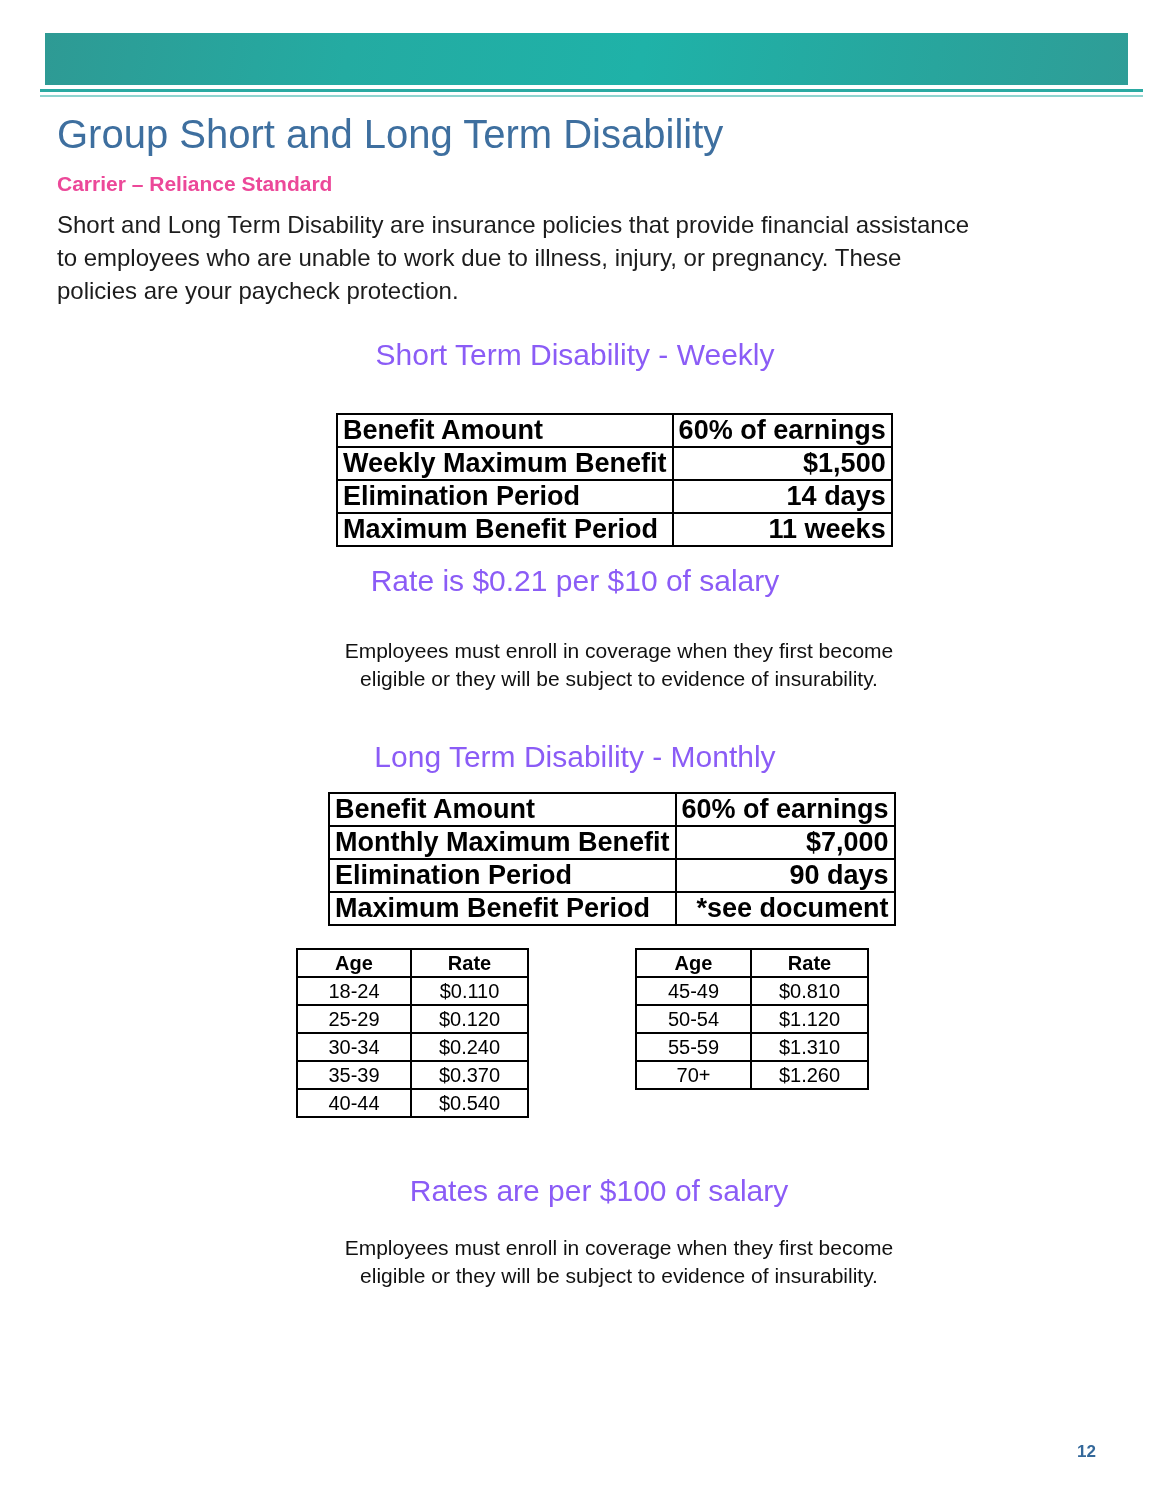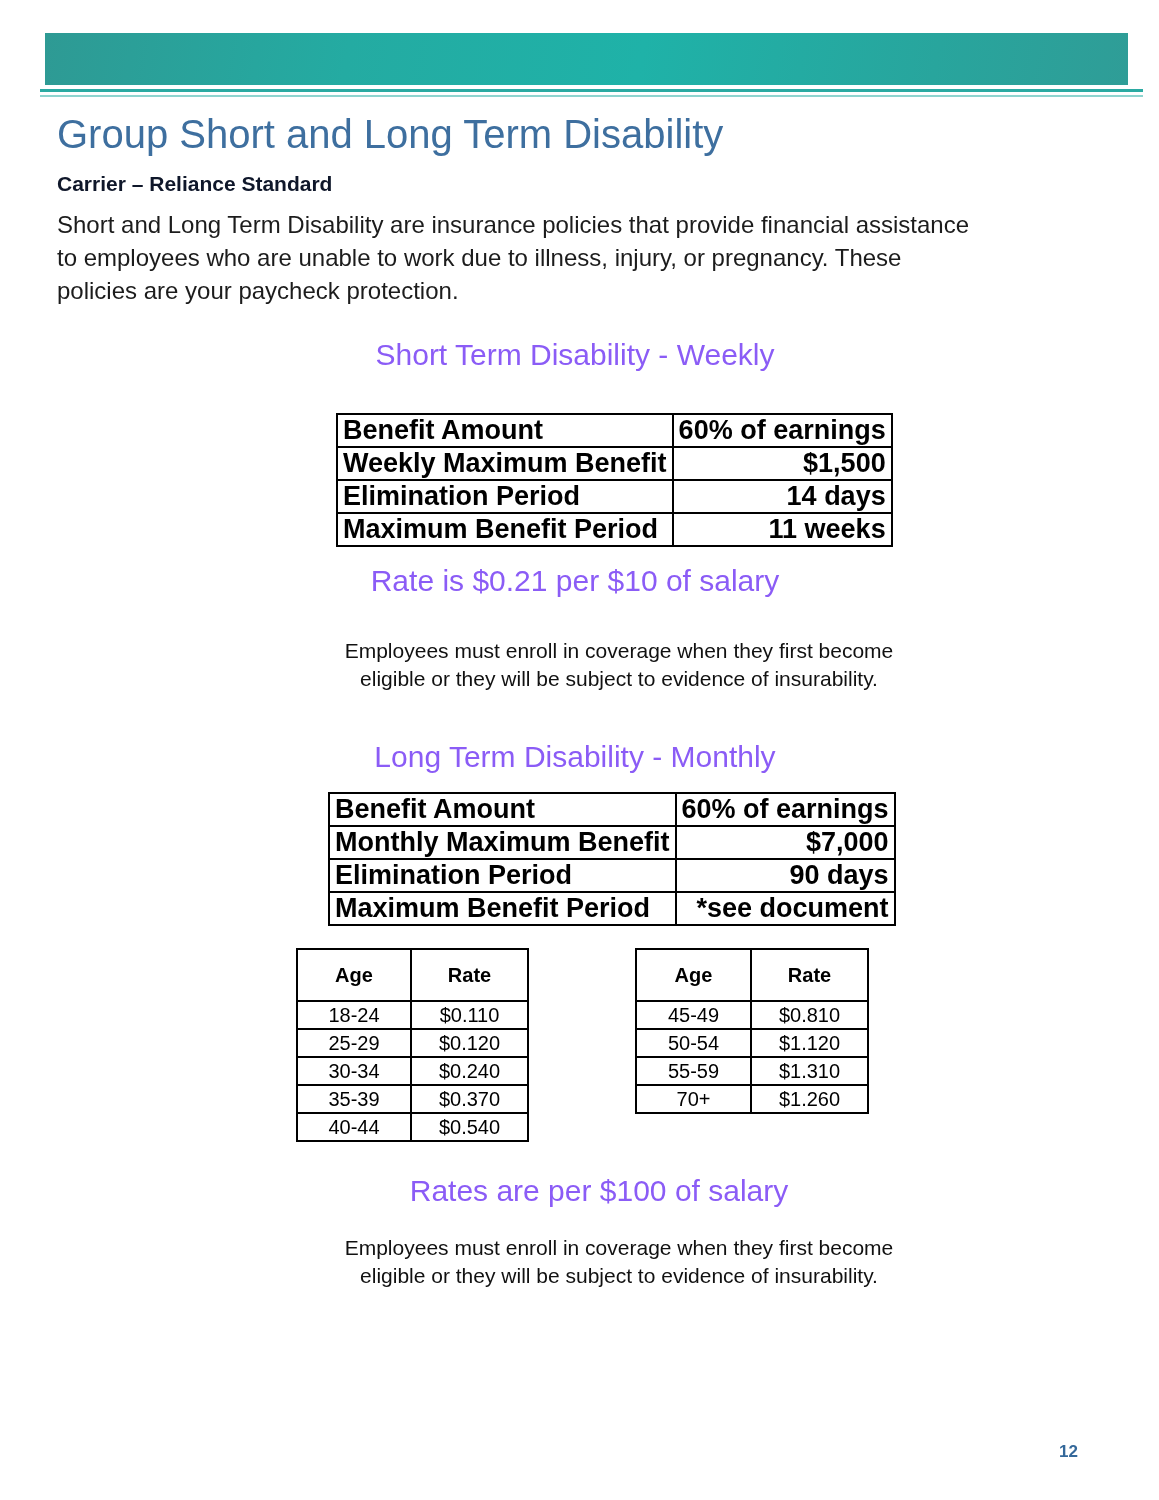--- a/index.html
+++ b/index.html
@@ -21,21 +21,21 @@
   .rule-thick{left:40px;top:89px;width:1103px;height:3px;background:#2baaa2;}
   .rule-thin{left:40px;top:95px;width:1103px;height:2px;background:#8ed4cf;}
 
   
   .page-title{
     left:57px;top:110px;width:900px;
     font-size:40px;line-height:48px;color:#3e6f9f;letter-spacing:0px;
   }
   .carrier{
     left:57px;top:172px;width:700px;
-    font-size:21px;font-weight:bold;color:#0f172a;
+    font-size:21px;font-weight:bold;color:#ec4899;
   }
   .intro{
     left:57px;top:208px;width:1060px;
     font-size:24px;line-height:33px;color:#1c1c1c;
   }
   .center-head{
     left:0px;width:1150px;text-align:center;
     font-size:30px;color:#8b5cf6;
   }
   .center-note{
@@ -51,29 +51,29 @@
     height:26px;
     font-size:27px;font-weight:bold;color:#000;
     padding:0 5px;
     white-space:nowrap;
   }
   .benefit-table td.lbl{text-align:left;}
   .benefit-table td.val{text-align:right;}
 
   .age-table th{
     height:26px;font-size:20px;font-weight:bold;color:#000;
-    text-align:center;padding:12px 4px;
+    text-align:center;padding:0 4px;
   }
   .age-table td{
     height:26px;font-size:20px;font-weight:normal;color:#000;
     text-align:center;padding:0 16px;white-space:nowrap;margin-top:32px;
   }
 
   .page-num{
-    top:1442px;right:81px;
+    top:1442px;right:63px;
     font-size:17px;font-weight:bold;color:#34689a;
   }
 </style>
 </head>
 <body>
 
 <div class="abs band"></div>
 <div class="abs rule-thick"></div>
 <div class="abs rule-thin"></div>
 

